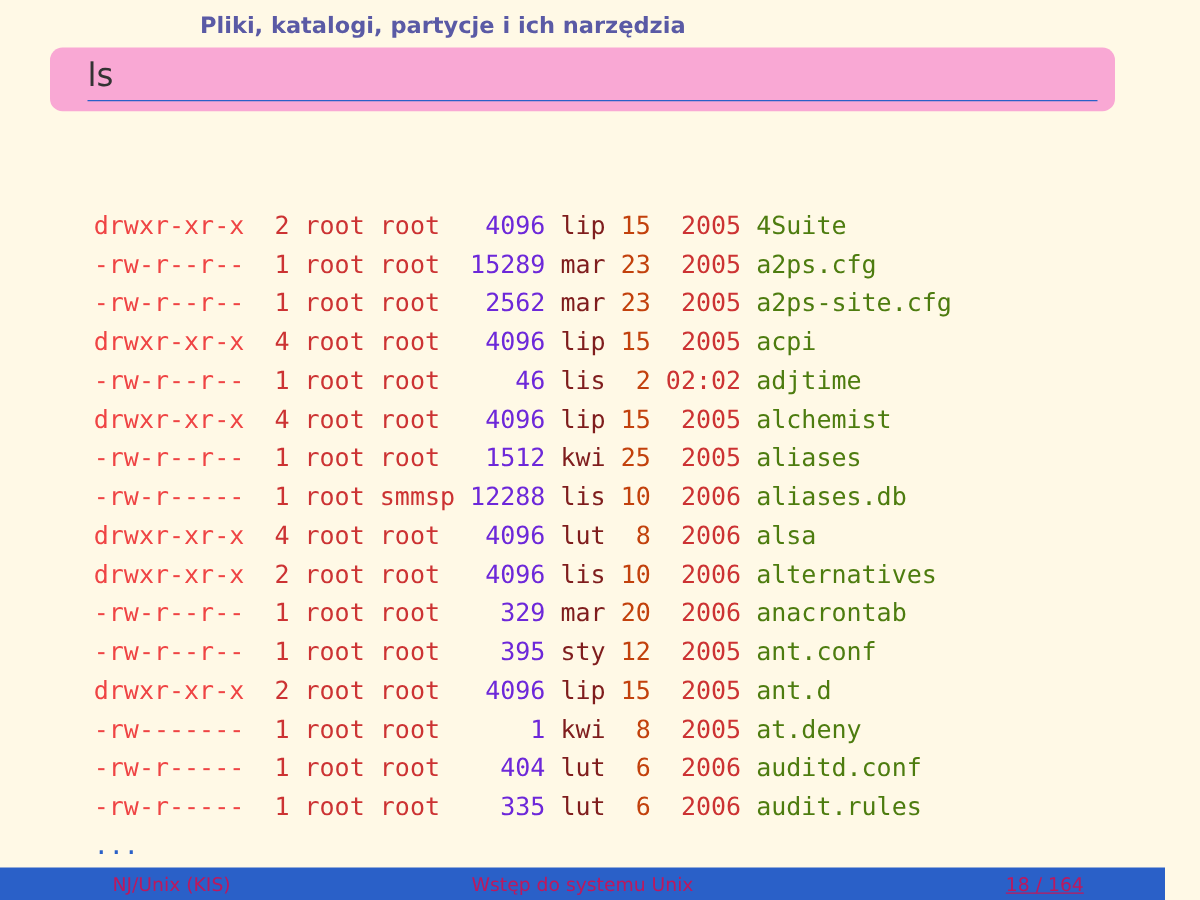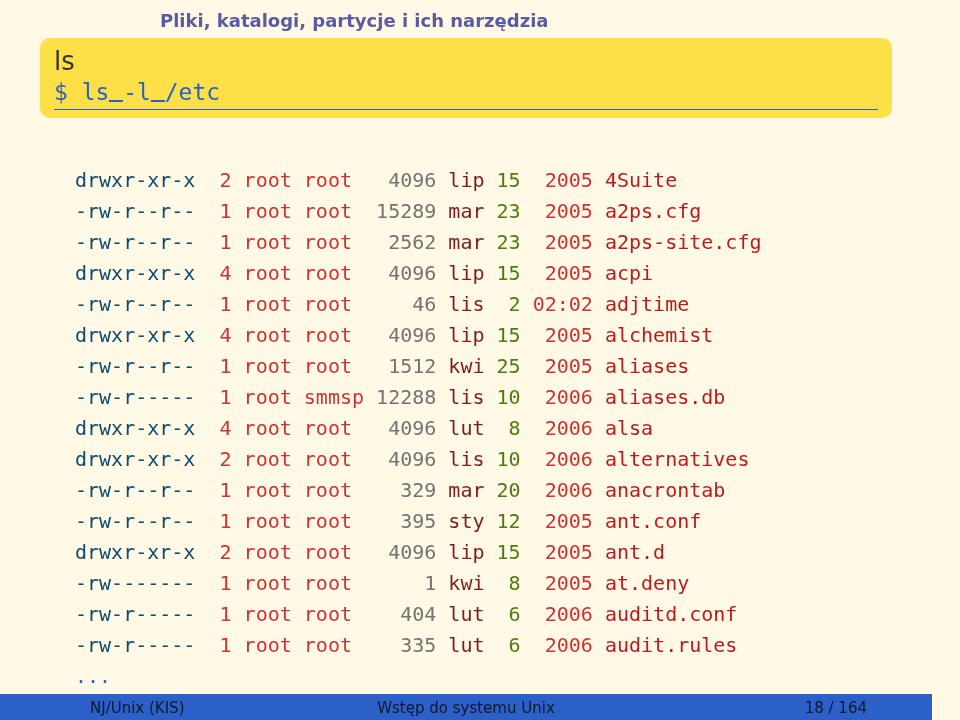--- a/index.html
+++ b/index.html
@@ -22,23 +22,23 @@
     left: 160px;
     color: #5a5aa5;
     font-weight: bold;
     font-size: 18px;
   }
   .title-box {
     position: absolute;
     top: 38px;
     left: 40px;
     right: 40px;
-    background: #fde047;
+    background: #f9a8d4;
     border-radius: 10px;
-    padding: 8px 14px 8px 14px;
+    padding: 8px 14px 8px 30px;
   }
   .title-ls {
     font-size: 26px;
     color: #333;
     margin-bottom: 2px;
   }
   .cmd-line {
     font-family: "DejaVu Sans Mono","Liberation Mono", monospace;
     font-size: 23px;
     color: #2a60c8;
@@ -60,63 +60,59 @@
   }
   .listing {
     position: absolute;
     top: 165px;
     left: 75px;
     font-family: "DejaVu Sans Mono","Liberation Mono", monospace;
     font-size: 20px;
     line-height: 1.55;
     white-space: pre;
   }
-  .f-perm  { color: #0c4a6e; }
+  .f-perm  { color: #ef4444; }
   .f-links { color: #cc3333; }
   .f-user  { color: #cc3333; }
   .f-group { color: #cc3333; }
-  .f-size  { color: #737373; }
+  .f-size  { color: #6d28d9; }
   .f-mon   { color: #7f1d1d; }
-  .f-day   { color: #4d7c0f; margin-top: 20px; }
+  .f-day   { color: #c2410c; margin-top: 20px; }
   .f-tmy   { color: #cc3333; text-align: right; }
-  .f-name  { color: #b91c1c; }
+  .f-name  { color: #4d7c0f; }
   .ellipsis {
     color: #2a60c8;
     font-family: "DejaVu Sans Mono","Liberation Mono", monospace;
     font-size: 20px;
   }
   .footer-bar {
     position: absolute;
     left: 0; right: 0; bottom: 0;
     height: 26px;
     background: #2a60c8;
   }
   .footer-left, .footer-center, .footer-right {
     position: absolute;
     bottom: 3px;
-    color: #0f172a;
+    color: #be185d;
     font-size: 15px;
   }
   .footer-left  { left: 90px; }
   .footer-center{ left: 0; right: 0; text-align: center; margin-top: 32px; }
-  .footer-right { right: 65px; }
+  .footer-right { right: 65px; text-decoration: underline; }
 </style>
 </head>
 <body>
 
 <div class="slide">
 
   <div class="section-header">Pliki, katalogi, partycje i ich narzędzia</div>
 
   <div class="title-box">
     <div class="title-ls">ls</div>
-    <div class="cmd-line">
-      <span class="cmd-prompt">$</span>
-      <span>ls</span><span class="cmd-space"></span><span>-l</span><span class="cmd-space"></span><span>/etc</span>
-    </div>
     <hr class="hr">
   </div>
 
   <div class="listing" id="listing"><div><span class="f-perm">drwxr-xr-x</span> <span class="f-links"> 2</span> <span class="f-user">root</span> <span class="f-group">root </span> <span class="f-size"> 4096</span> <span class="f-mon">lip</span> <span class="f-day">15</span> <span class="f-tmy"> 2005</span> <span class="f-name">4Suite</span></div><div><span class="f-perm">-rw-r--r--</span> <span class="f-links"> 1</span> <span class="f-user">root</span> <span class="f-group">root </span> <span class="f-size">15289</span> <span class="f-mon">mar</span> <span class="f-day">23</span> <span class="f-tmy"> 2005</span> <span class="f-name">a2ps.cfg</span></div><div><span class="f-perm">-rw-r--r--</span> <span class="f-links"> 1</span> <span class="f-user">root</span> <span class="f-group">root </span> <span class="f-size"> 2562</span> <span class="f-mon">mar</span> <span class="f-day">23</span> <span class="f-tmy"> 2005</span> <span class="f-name">a2ps-site.cfg</span></div><div><span class="f-perm">drwxr-xr-x</span> <span class="f-links"> 4</span> <span class="f-user">root</span> <span class="f-group">root </span> <span class="f-size"> 4096</span> <span class="f-mon">lip</span> <span class="f-day">15</span> <span class="f-tmy"> 2005</span> <span class="f-name">acpi</span></div><div><span class="f-perm">-rw-r--r--</span> <span class="f-links"> 1</span> <span class="f-user">root</span> <span class="f-group">root </span> <span class="f-size">   46</span> <span class="f-mon">lis</span> <span class="f-day"> 2</span> <span class="f-tmy">02:02</span> <span class="f-name">adjtime</span></div><div><span class="f-perm">drwxr-xr-x</span> <span class="f-links"> 4</span> <span class="f-user">root</span> <span class="f-group">root </span> <span class="f-size"> 4096</span> <span class="f-mon">lip</span> <span class="f-day">15</span> <span class="f-tmy"> 2005</span> <span class="f-name">alchemist</span></div><div><span class="f-perm">-rw-r--r--</span> <span class="f-links"> 1</span> <span class="f-user">root</span> <span class="f-group">root </span> <span class="f-size"> 1512</span> <span class="f-mon">kwi</span> <span class="f-day">25</span> <span class="f-tmy"> 2005</span> <span class="f-name">aliases</span></div><div><span class="f-perm">-rw-r-----</span> <span class="f-links"> 1</span> <span class="f-user">root</span> <span class="f-group">smmsp</span> <span class="f-size">12288</span> <span class="f-mon">lis</span> <span class="f-day">10</span> <span class="f-tmy"> 2006</span> <span class="f-name">aliases.db</span></div><div><span class="f-perm">drwxr-xr-x</span> <span class="f-links"> 4</span> <span class="f-user">root</span> <span class="f-group">root </span> <span class="f-size"> 4096</span> <span class="f-mon">lut</span> <span class="f-day"> 8</span> <span class="f-tmy"> 2006</span> <span class="f-name">alsa</span></div><div><span class="f-perm">drwxr-xr-x</span> <span class="f-links"> 2</span> <span class="f-user">root</span> <span class="f-group">root </span> <span class="f-size"> 4096</span> <span class="f-mon">lis</span> <span class="f-day">10</span> <span class="f-tmy"> 2006</span> <span class="f-name">alternatives</span></div><div><span class="f-perm">-rw-r--r--</span> <span class="f-links"> 1</span> <span class="f-user">root</span> <span class="f-group">root </span> <span class="f-size">  329</span> <span class="f-mon">mar</span> <span class="f-day">20</span> <span class="f-tmy"> 2006</span> <span class="f-name">anacrontab</span></div><div><span class="f-perm">-rw-r--r--</span> <span class="f-links"> 1</span> <span class="f-user">root</span> <span class="f-group">root </span> <span class="f-size">  395</span> <span class="f-mon">sty</span> <span class="f-day">12</span> <span class="f-tmy"> 2005</span> <span class="f-name">ant.conf</span></div><div><span class="f-perm">drwxr-xr-x</span> <span class="f-links"> 2</span> <span class="f-user">root</span> <span class="f-group">root </span> <span class="f-size"> 4096</span> <span class="f-mon">lip</span> <span class="f-day">15</span> <span class="f-tmy"> 2005</span> <span class="f-name">ant.d</span></div><div><span class="f-perm">-rw-------</span> <span class="f-links"> 1</span> <span class="f-user">root</span> <span class="f-group">root </span> <span class="f-size">    1</span> <span class="f-mon">kwi</span> <span class="f-day"> 8</span> <span class="f-tmy"> 2005</span> <span class="f-name">at.deny</span></div><div><span class="f-perm">-rw-r-----</span> <span class="f-links"> 1</span> <span class="f-user">root</span> <span class="f-group">root </span> <span class="f-size">  404</span> <span class="f-mon">lut</span> <span class="f-day"> 6</span> <span class="f-tmy"> 2006</span> <span class="f-name">auditd.conf</span></div><div><span class="f-perm">-rw-r-----</span> <span class="f-links"> 1</span> <span class="f-user">root</span> <span class="f-group">root </span> <span class="f-size">  335</span> <span class="f-mon">lut</span> <span class="f-day"> 6</span> <span class="f-tmy"> 2006</span> <span class="f-name">audit.rules</span></div><div class="ellipsis">...</div></div>
 
   <div class="footer-bar"></div>
   <div class="footer-center">Wstęp do systemu Unix</div>
   <div class="footer-left">NJ/Unix (KIS)</div>
   <div class="footer-right">18 / 164</div>
 

